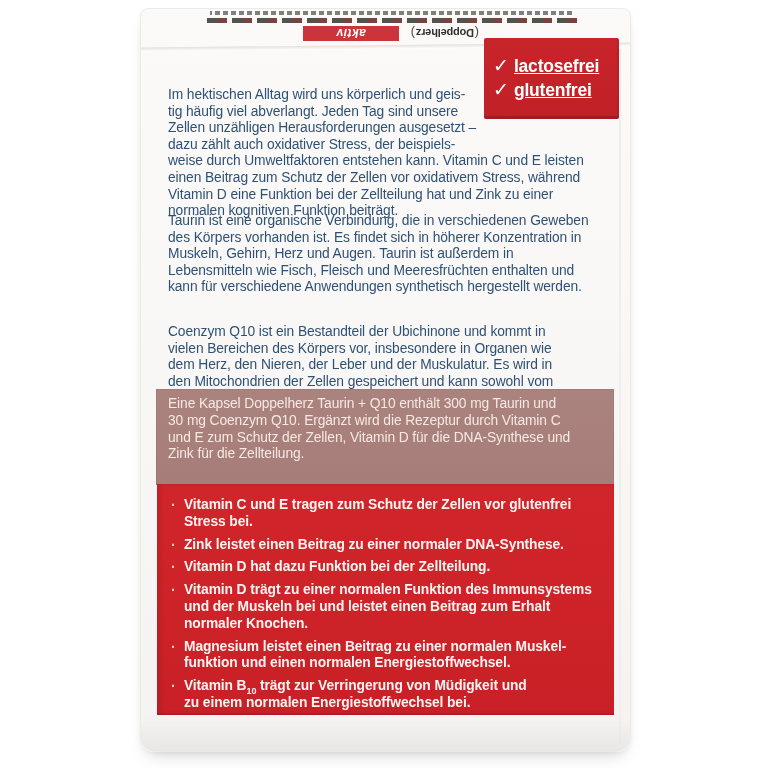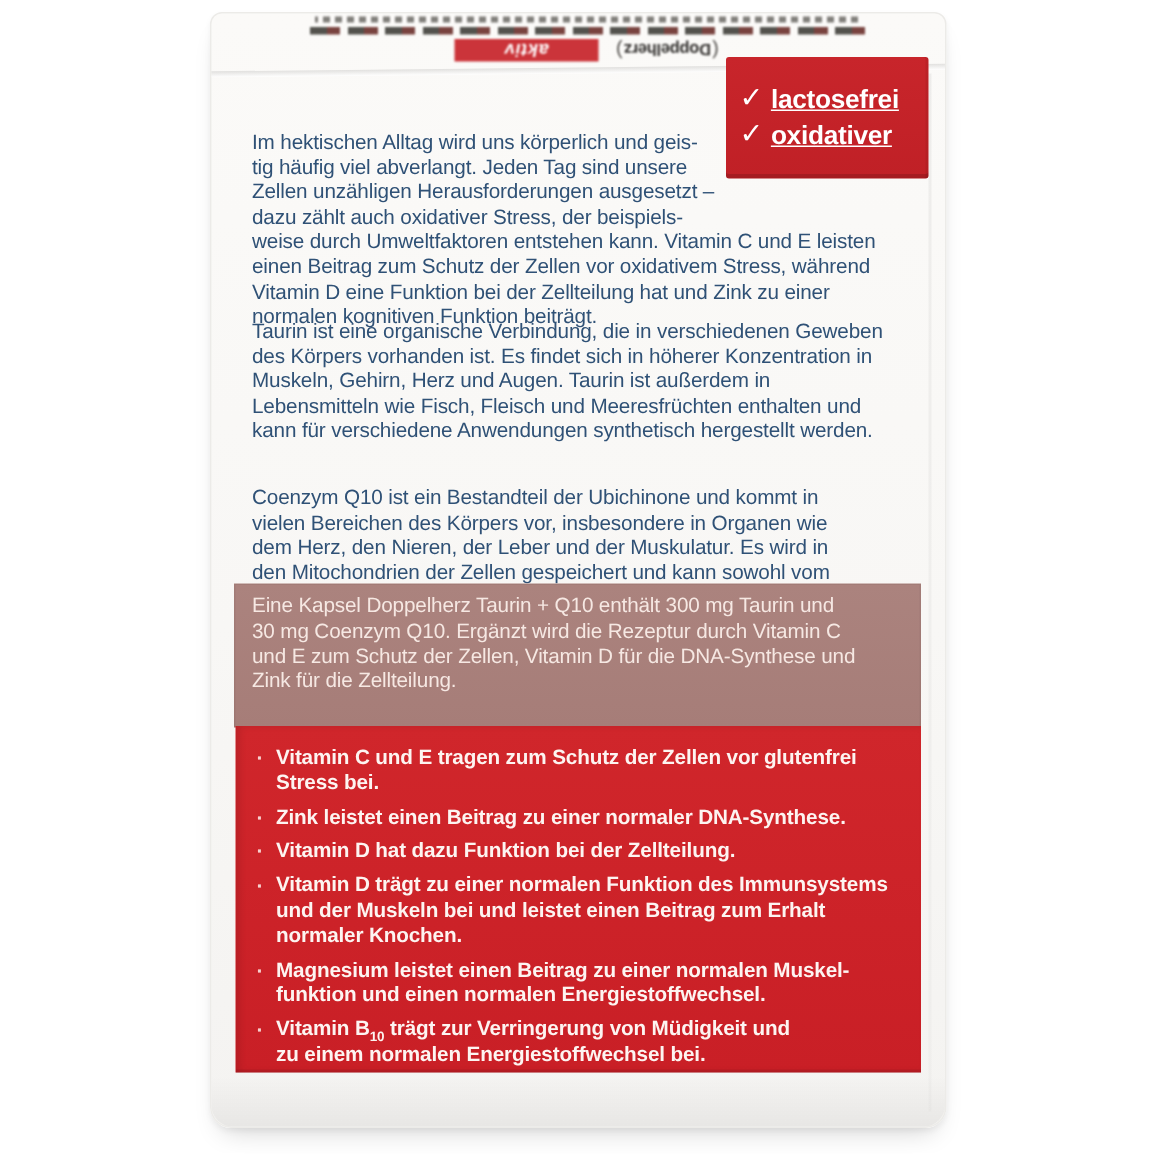--- a/index.html
+++ b/index.html
@@ -130,21 +130,21 @@
     <div class="fold-crease"></div>
     <div class="side-crease"></div>
 
     <div class="badge">
       <div class="badge-row">
         <span class="badge-check">✓</span>
         <span class="badge-label">lactosefrei</span>
       </div>
       <div class="badge-row">
         <span class="badge-check">✓</span>
-        <span class="badge-label">oxidativer</span>
+        <span class="badge-label">glutenfrei</span>
       </div>
     </div>
 
     <div class="copy p1">Im hektischen Alltag wird uns körperlich und geis-
 tig häufig viel abverlangt. Jeden Tag sind unsere
 Zellen unzähligen Herausforderungen ausgesetzt –
 dazu zählt auch oxidativer Stress, der beispiels-
 weise durch Umweltfaktoren entstehen kann. Vitamin C und E leisten
 einen Beitrag zum Schutz der Zellen vor oxidativem Stress, während
 Vitamin D eine Funktion bei der Zellteilung hat und Zink zu einer

